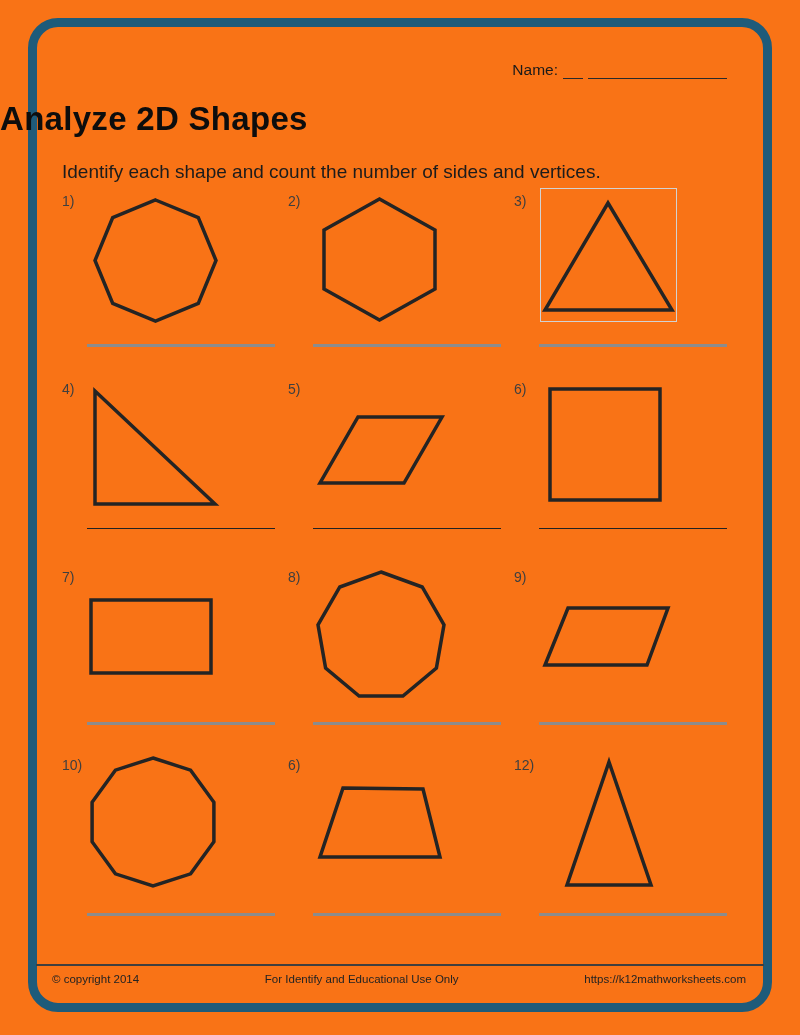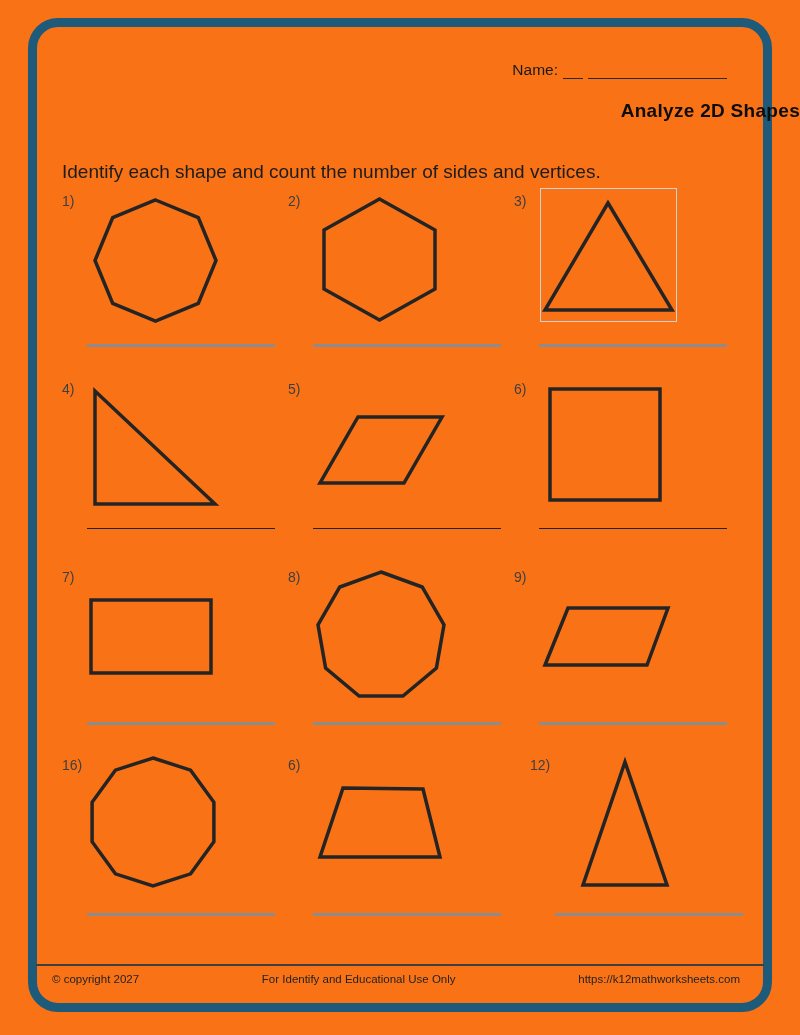--- a/index.html
+++ b/index.html
@@ -12,22 +12,22 @@
     box-sizing:border-box;border:9px solid #1e5b7a;border-radius:30px;
   }
   .name-row{
     position:absolute;top:61px;right:73px;display:flex;align-items:flex-end;gap:5px;
     font-size:15.5px;color:#1a1a1a;
   }
   .name-seg{display:inline-block;height:14px;border-bottom:1.6px solid #2a2a2a;}
   .name-seg.short{width:20px;}
   .name-seg.long{width:139px;}
   .title{
-    position:absolute;top:100px;left:0;width:100%;text-align:right;
-    font-size:19px;font-weight:bold;color:#0d0d0d;letter-spacing:0.3px;
+    position:absolute;top:100px;left:0;width:100%;text-align:left;
+    font-size:33px;font-weight:bold;color:#0d0d0d;letter-spacing:0.3px;
   }
   .instruction{
     position:absolute;top:161px;left:62px;font-size:19px;color:#1c1c1c;
   }
   .cell{position:absolute;width:226px;height:188px;}
   .pnum{position:absolute;left:2px;top:3px;font-size:14px;color:#3f3f3f;}
   .shape-svg{position:absolute;overflow:visible;}
   .poly{fill:none;stroke:#242424;stroke-width:3.5;stroke-linejoin:miter;}
   .pbox{fill:none;stroke:#d2d2d2;stroke-width:1;}
   .ansline{position:absolute;left:27px;width:188px;}
@@ -35,21 +35,21 @@
   .ansline.thin{height:1.4px;background:#222222;}
   .footer-rule{
     position:absolute;left:36px;top:964px;width:728px;height:1.6px;background:#3f3f3f;
   }
   .footer-row{
     position:absolute;left:36px;top:973px;width:728px;
     display:flex;justify-content:space-between;align-items:flex-start;
     font-size:11.5px;color:#232323;
   }
   .footer-row .left{margin-left:16px;}
-  .footer-row .right{margin-right:24px;}
+  .footer-row .right{margin-right:18px;}
 </style>
 </head>
 <body>
 
 <div class="page">
   <div class="frame"></div>
 
   <div class="name-row">
     <span>Name:</span>
     <span class="name-seg short"></span>
@@ -119,41 +119,41 @@
         <div class="ansline thick" style="top: 156px;"></div>
       </div>
       <div class="cell" style="left: 512px; top: 566px;">
         <span class="pnum">9)</span>
         <svg width="127" height="61" viewBox="0 0 127 61" class="shape-svg" style="left: 31px; top: 40px;">
           <polygon points="25,2 125,2 104,59 2,59" class="poly"></polygon>
         </svg>
         <div class="ansline thick" style="top: 156px;"></div>
       </div>
       <div class="cell" style="left: 60px; top: 754px;">
-        <span class="pnum">16)</span>
+        <span class="pnum">10)</span>
         <svg width="128" height="132" viewBox="0 0 128 132" class="shape-svg" style="left: 29px; top: 2px;">
           <polygon points="64,2 101.6,14.2 124.9,46.2 124.9,85.8 101.6,117.8 64,130 26.4,117.8 3.1,85.8 3.1,46.2 26.4,14.2" class="poly"></polygon>
         </svg>
         <div class="ansline thick" style="top: 159px;"></div>
       </div>
       <div class="cell" style="left: 286px; top: 754px;">
         <span class="pnum">6)</span>
         <svg width="126" height="75" viewBox="0 0 126 75" class="shape-svg" style="left: 32px; top: 32px;">
           <polygon points="25,2 105,3 122,71 2,71" class="poly"></polygon>
         </svg>
         <div class="ansline thick" style="top: 159px;"></div>
       </div>
-      <div class="cell" style="left: 528px; top: 754px;">
+      <div class="cell" style="left: 512px; top: 754px;">
         <span class="pnum">12)</span>
         <svg width="88" height="128" viewBox="0 0 88 128" class="shape-svg" style="left: 53px; top: 6px;">
           <polygon points="44,2 86,125 2,125" class="poly"></polygon>
         </svg>
         <div class="ansline thick" style="top: 159px;"></div>
       </div>
     </div>
 
   <div class="footer-rule"></div>
   <div class="footer-row">
-    <span class="left">© copyright 2027</span>
+    <span class="left">© copyright 2014</span>
     <span class="center">For Identify and Educational Use Only</span>
     <span class="right">https://k12mathworksheets.com</span>
   </div>
 </div>
 
 </body></html>

